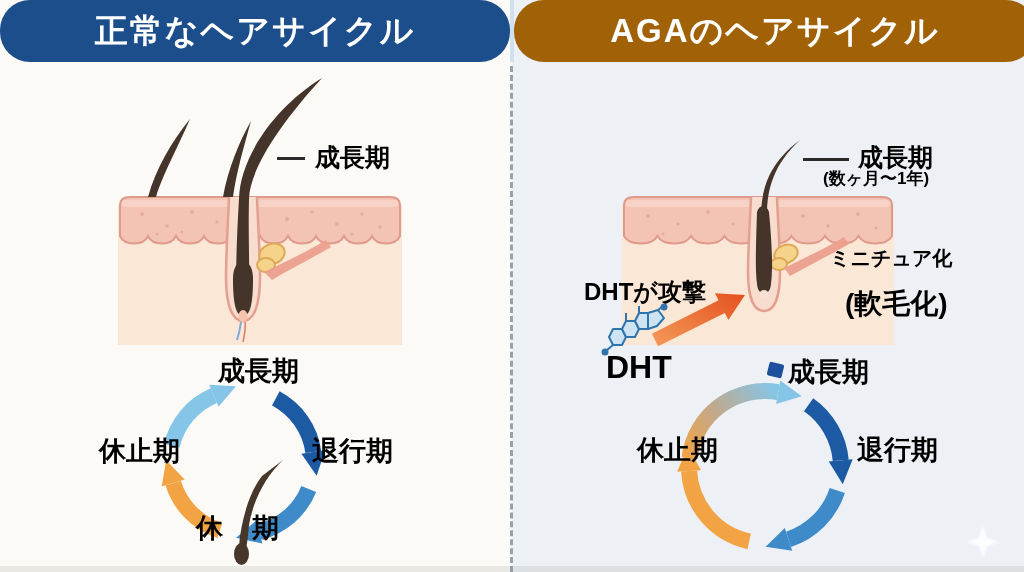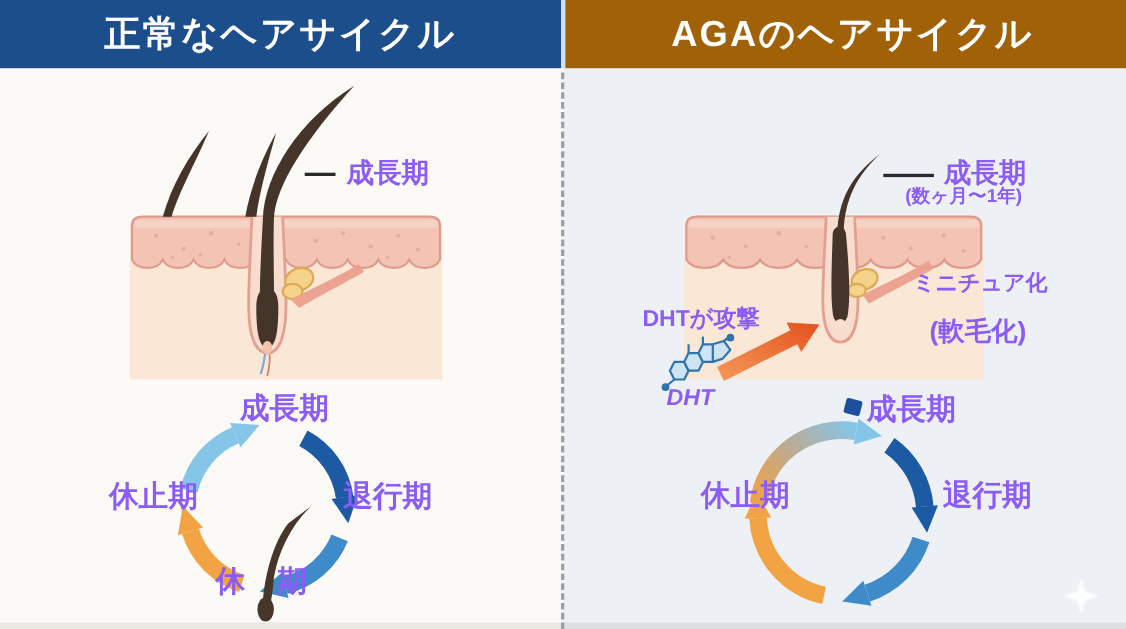--- a/index.html
+++ b/index.html
@@ -6,27 +6,27 @@
   .canvas{
     position:relative;width:1024px;height:572px;overflow:hidden;
     font-family:"Liberation Sans","DejaVu Sans",sans-serif;
     background:#ffffff;
   }
   .panel{position:absolute;top:0;height:572px;}
   .panel.left{left:0;width:512px;background:#fcfaf6;}
   .panel.right{left:512px;width:512px;background:#edf1f6;}
   .header{
     position:absolute;top:0;height:62px;display:flex;align-items:center;justify-content:center;
-    color:#ffffff;font-size:33px;font-weight:800;letter-spacing:2px;
+    color:#ffffff;font-size:33px;font-weight:800;letter-spacing:2px;border-radius:30px;
   }
   .header.left{left:0;width:510px;background:#1d4e8c;}
   .header.right{left:514px;width:522px;background:#a16207;}
   .header-gap{position:absolute;left:510px;top:0;width:4px;height:62px;background:#cfe0ee;}
   .divider{position:absolute;left:510px;top:66px;height:506px;width:0;border-left:3px dashed #97a1ab;}
-  .jp{position:absolute;font-weight:800;color:#8b5cf6;white-space:nowrap;line-height:1.05;text-align:right;}
+  .jp{position:absolute;font-weight:800;color:#000000;white-space:nowrap;line-height:1.05;text-align:right;}
   .leader{position:absolute;border-top:3px solid #2a2a2a;}
   .bottom-shade{position:absolute;left:0;bottom:0;width:1024px;height:6px;background:rgba(150,148,140,0.18);}
   svg{position:absolute;overflow:visible;}
   .sparkle{filter:blur(0.8px);}
 </style>
 </head>
 <body>
 
 <div class="canvas">
 
@@ -165,23 +165,23 @@
     <circle cx="146" cy="231" r="5" fill="#f8e0d2"></circle>
 
     <path d="M143,150 C144,125 150,100 182,76 C156,100 149,125 149,150 Z" fill="#45342a"></path>
   </svg>
 
   <div class="leader" style="left:803px;top:158px;width:46px;"></div>
   <div class="jp" style="left:858px;top:144px;font-size:25px;">成長期</div>
   <div class="jp" style="left:823px;top:170px;font-size:17px;">(数ヶ月〜1年)</div>
 
   <div class="jp" style="left:830px;top:248px;font-size:20px;">ミニチュア化</div>
-  <div class="jp" style="left:845px;top:289px;font-size:24px;">(軟毛化)</div>
-
-  <div class="jp" style="left:584px;top:279px;font-size:21px;">DHTが攻撃</div>
+  <div class="jp" style="left:845px;top:289px;font-size:28px;">(軟毛化)</div>
+
+  <div class="jp" style="left:584px;top:279px;font-size:24px;">DHTが攻撃</div>
   <svg style="left:640px;top:278px;" width="115" height="70" viewBox="0 0 115 70">
     <defs>
       <linearGradient id="gradAttack" x1="0" y1="1" x2="1" y2="0">
         <stop offset="0" stop-color="#f49a5a"></stop>
           <stop offset="1" stop-color="#e4511d"></stop>
       </linearGradient>
     </defs>
     <polygon points="11.9,55.7 78.6,22.3 75.0,15.2 105,17 88.4,42.0 84.8,34.9 18.1,68.3" fill="url(#gradAttack)"></polygon>
   </svg>
   <svg style="left:598px;top:303px;" width="80" height="55" viewBox="0 0 80 55">
@@ -193,21 +193,21 @@
     </g>
     <g stroke="#2f74ad" stroke-width="2">
       <line x1="28" y1="18" x2="28" y2="10"></line>
       <line x1="41" y1="10" x2="41" y2="3"></line>
       <line x1="15" y1="42" x2="9" y2="47"></line>
       <line x1="60" y1="7" x2="64" y2="4"></line>
     </g>
     <circle cx="7" cy="49" r="3.5" fill="#2f74ad"></circle>
     <circle cx="66" cy="4" r="3.5" fill="#2f74ad"></circle>
   </svg>
-  <div class="jp" style="left:606px;top:351px;font-size:21px;font-style:italic;">DHT</div>
+  <div class="jp" style="left:606px;top:351px;font-size:32px;">DHT</div>
 
   <svg style="left:630px;top:345px;" width="300" height="235" viewBox="0 0 300 235">
     <defs>
       <marker id="mDarkR" markerUnits="userSpaceOnUse" markerWidth="30" markerHeight="30" refX="2" refY="15" orient="auto">
         <path d="M2,3 L26,15 L2,27 Z" fill="#1d5aa4"></path>
       </marker>
       <marker id="mMidR" markerUnits="userSpaceOnUse" markerWidth="30" markerHeight="30" refX="2" refY="15" orient="auto">
         <path d="M2,3 L26,15 L2,27 Z" fill="#3f8bc9"></path>
       </marker>
       <marker id="mOrangeR" markerUnits="userSpaceOnUse" markerWidth="30" markerHeight="30" refX="2" refY="15" orient="auto">

